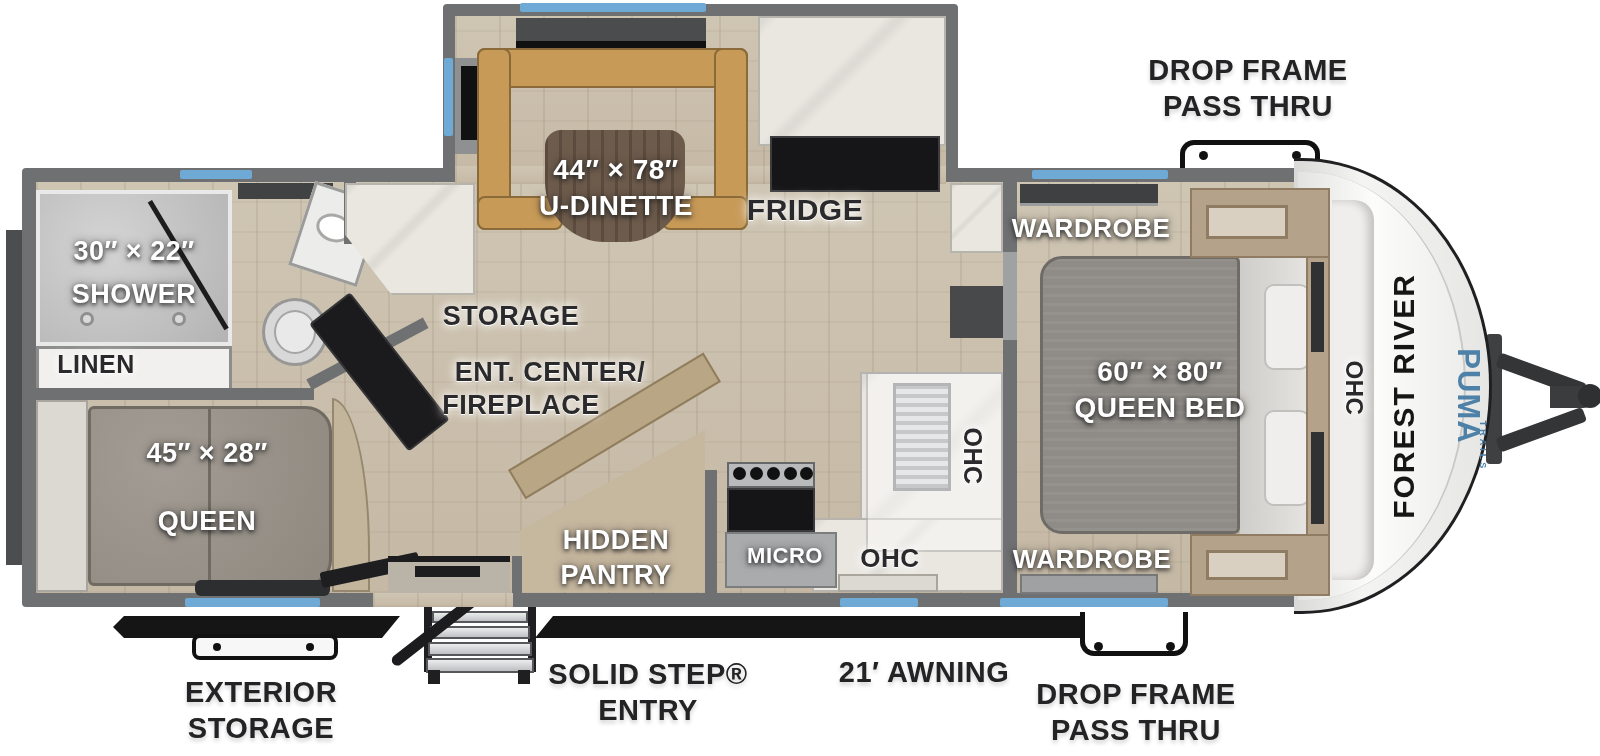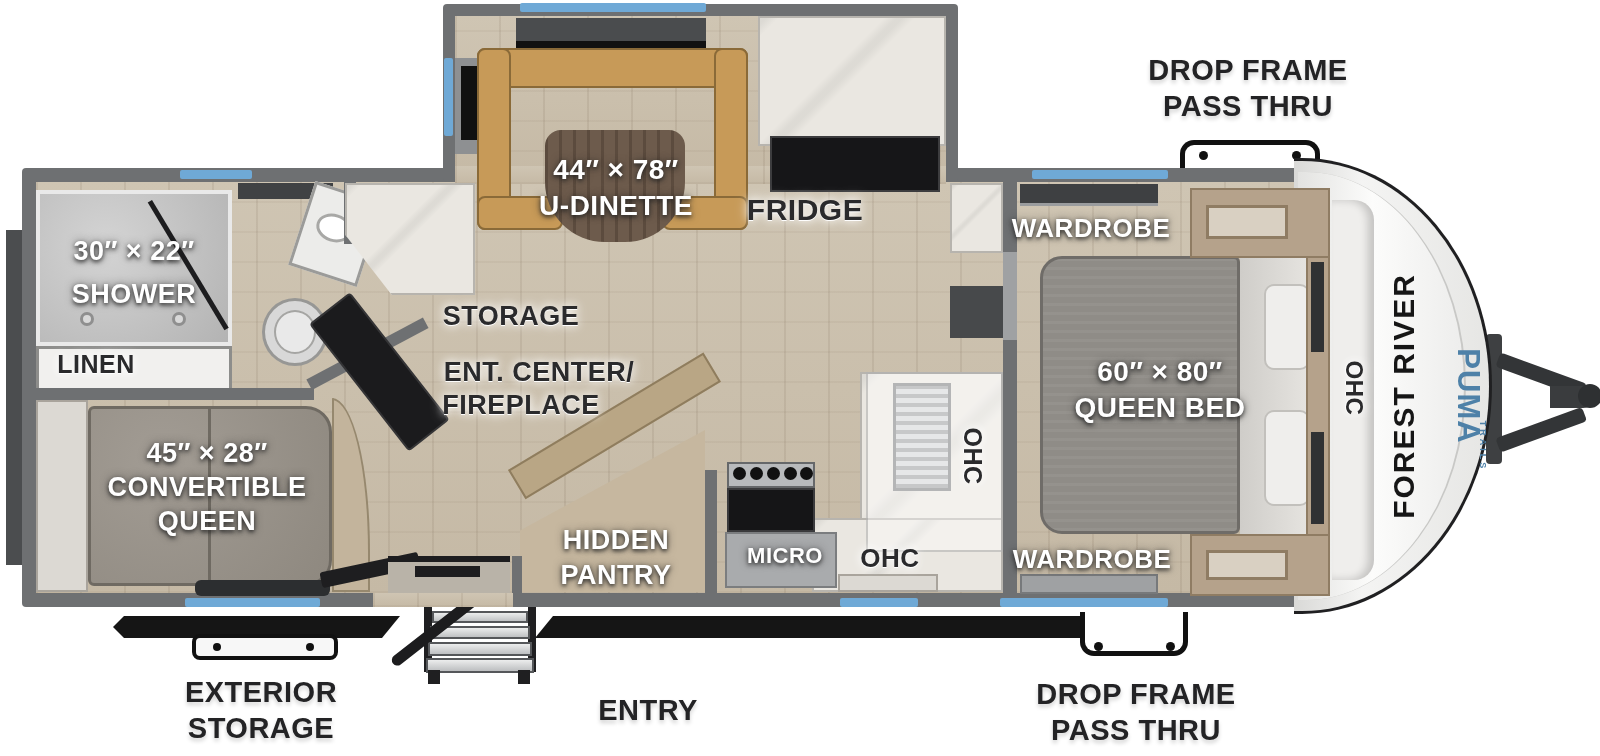--- a/index.html
+++ b/index.html
@@ -157,25 +157,24 @@
 
   <div class="lbl" style="left:1404px;top:396px;transform:translate(-50%,-50%) rotate(-90deg);font-size:30px;letter-spacing:2px;color:#161616;">FOREST RIVER</div>
   <div class="lbl" style="left:1468px;top:396px;transform:translate(-50%,-50%) rotate(90deg);font-size:31px;letter-spacing:1px;color:#4e81a8;">PUMA</div>
   <div class="lbl" style="left:1482px;top:446px;transform:translate(-50%,-50%) rotate(90deg);font-size:9px;letter-spacing:3px;color:#4e81a8;">TRAILS</div>
 
   <div class="lbl lw" style="left:134px;top:238px;">30″ × 22″</div>
   <div class="lbl lw" style="left:134px;top:281px;">SHOWER</div>
   <div class="lbl ld" style="left:96px;top:352px;font-size:25px;">LINEN</div>
 
   <div class="lbl lw" style="left:207px;top:440px;">45″ × 28″</div>
-  <div class="lbl lw" style="left:207px;top:474px;">CONVERTIBLE</div>
   <div class="lbl lw" style="left:207px;top:508px;">QUEEN</div>
 
   <div class="lbl ld" style="left:511px;top:303px;">STORAGE</div>
-  <div class="lbl ld" style="left:539px;top:359px;">ENT. CENTER/</div>
+  <div class="lbl ld" style="left:550px;top:359px;">ENT. CENTER/</div>
   <div class="lbl ld" style="left:521px;top:392px;">FIREPLACE</div>
   <div class="lbl lw" style="left:616px;top:527px;">HIDDEN</div>
   <div class="lbl lw" style="left:616px;top:562px;">PANTRY</div>
 
   <div class="lbl lw" style="left:616px;top:156px;font-size:28px;">44″ × 78″</div>
   <div class="lbl lw" style="left:616px;top:192px;font-size:28px;">U-DINETTE</div>
   <div class="lbl ld" style="left:805px;top:195px;font-size:30px;">FRIDGE</div>
 
   <div class="lbl lw" style="left:785px;top:545px;font-size:22px;">MICRO</div>
   <div class="lbl ld" style="left:890px;top:545px;font-size:26px;">OHC</div>
@@ -184,17 +183,19 @@
   <div class="lbl lw" style="left:1091px;top:215px;font-size:26px;">WARDROBE</div>
   <div class="lbl lw" style="left:1160px;top:358px;font-size:28px;">60″ × 80″</div>
   <div class="lbl lw" style="left:1160px;top:394px;font-size:28px;">QUEEN BED</div>
   <div class="lbl lw" style="left:1092px;top:546px;font-size:26px;">WARDROBE</div>
   <div class="lbl ld rot" style="left:1354px;top:388px;font-size:24px;">OHC</div>
 
   <div class="lbl lx" style="left:1248px;top:56px;">DROP FRAME</div>
   <div class="lbl lx" style="left:1248px;top:92px;">PASS THRU</div>
   <div class="lbl lx" style="left:261px;top:678px;">EXTERIOR</div>
   <div class="lbl lx" style="left:261px;top:714px;">STORAGE</div>
+  <div class="lbl lx" style="left:648px;top:660px;">SOLID STEP®</div>
   <div class="lbl lx" style="left:648px;top:696px;">ENTRY</div>
+  <div class="lbl lx" style="left:924px;top:658px;">21′ AWNING</div>
   <div class="lbl lx" style="left:1136px;top:680px;">DROP FRAME</div>
   <div class="lbl lx" style="left:1136px;top:716px;">PASS THRU</div>
 
 </div>
 
 </body></html>

